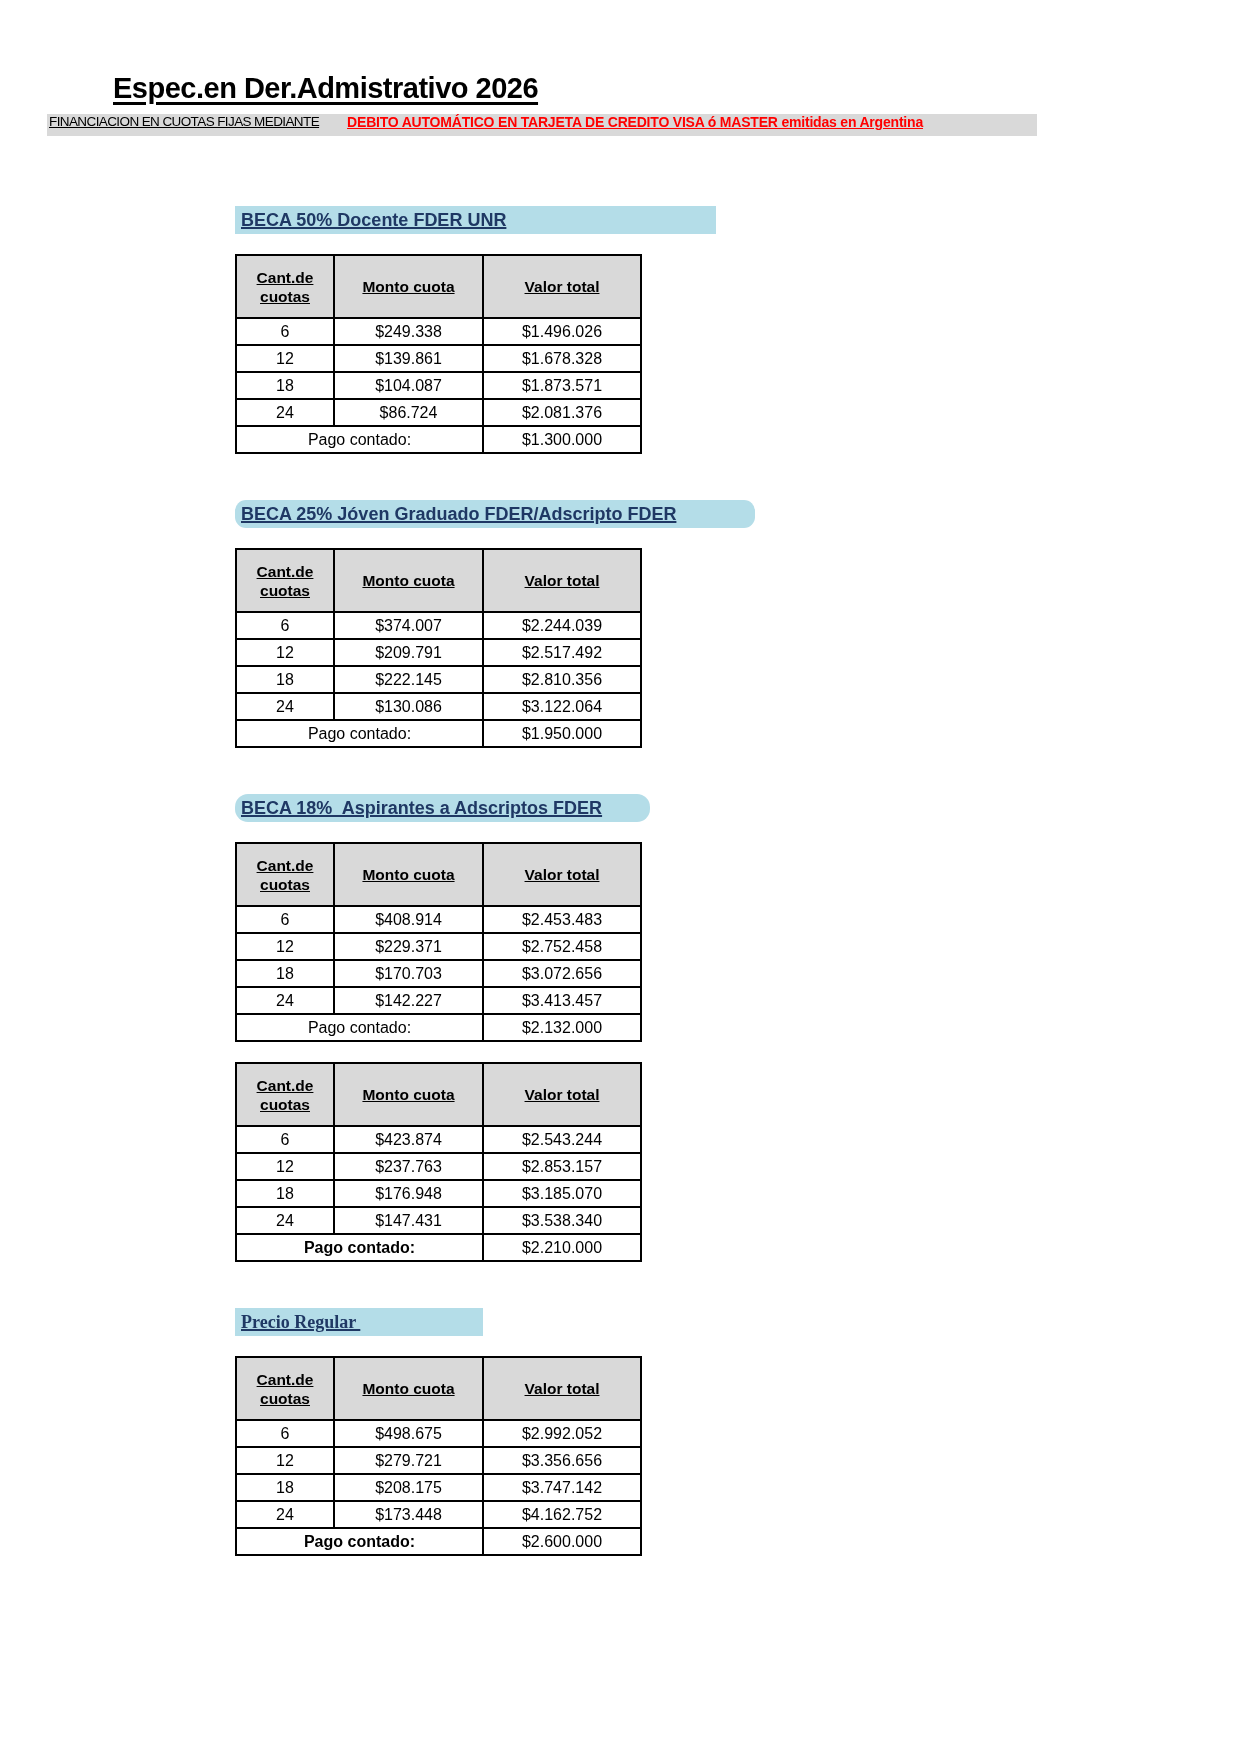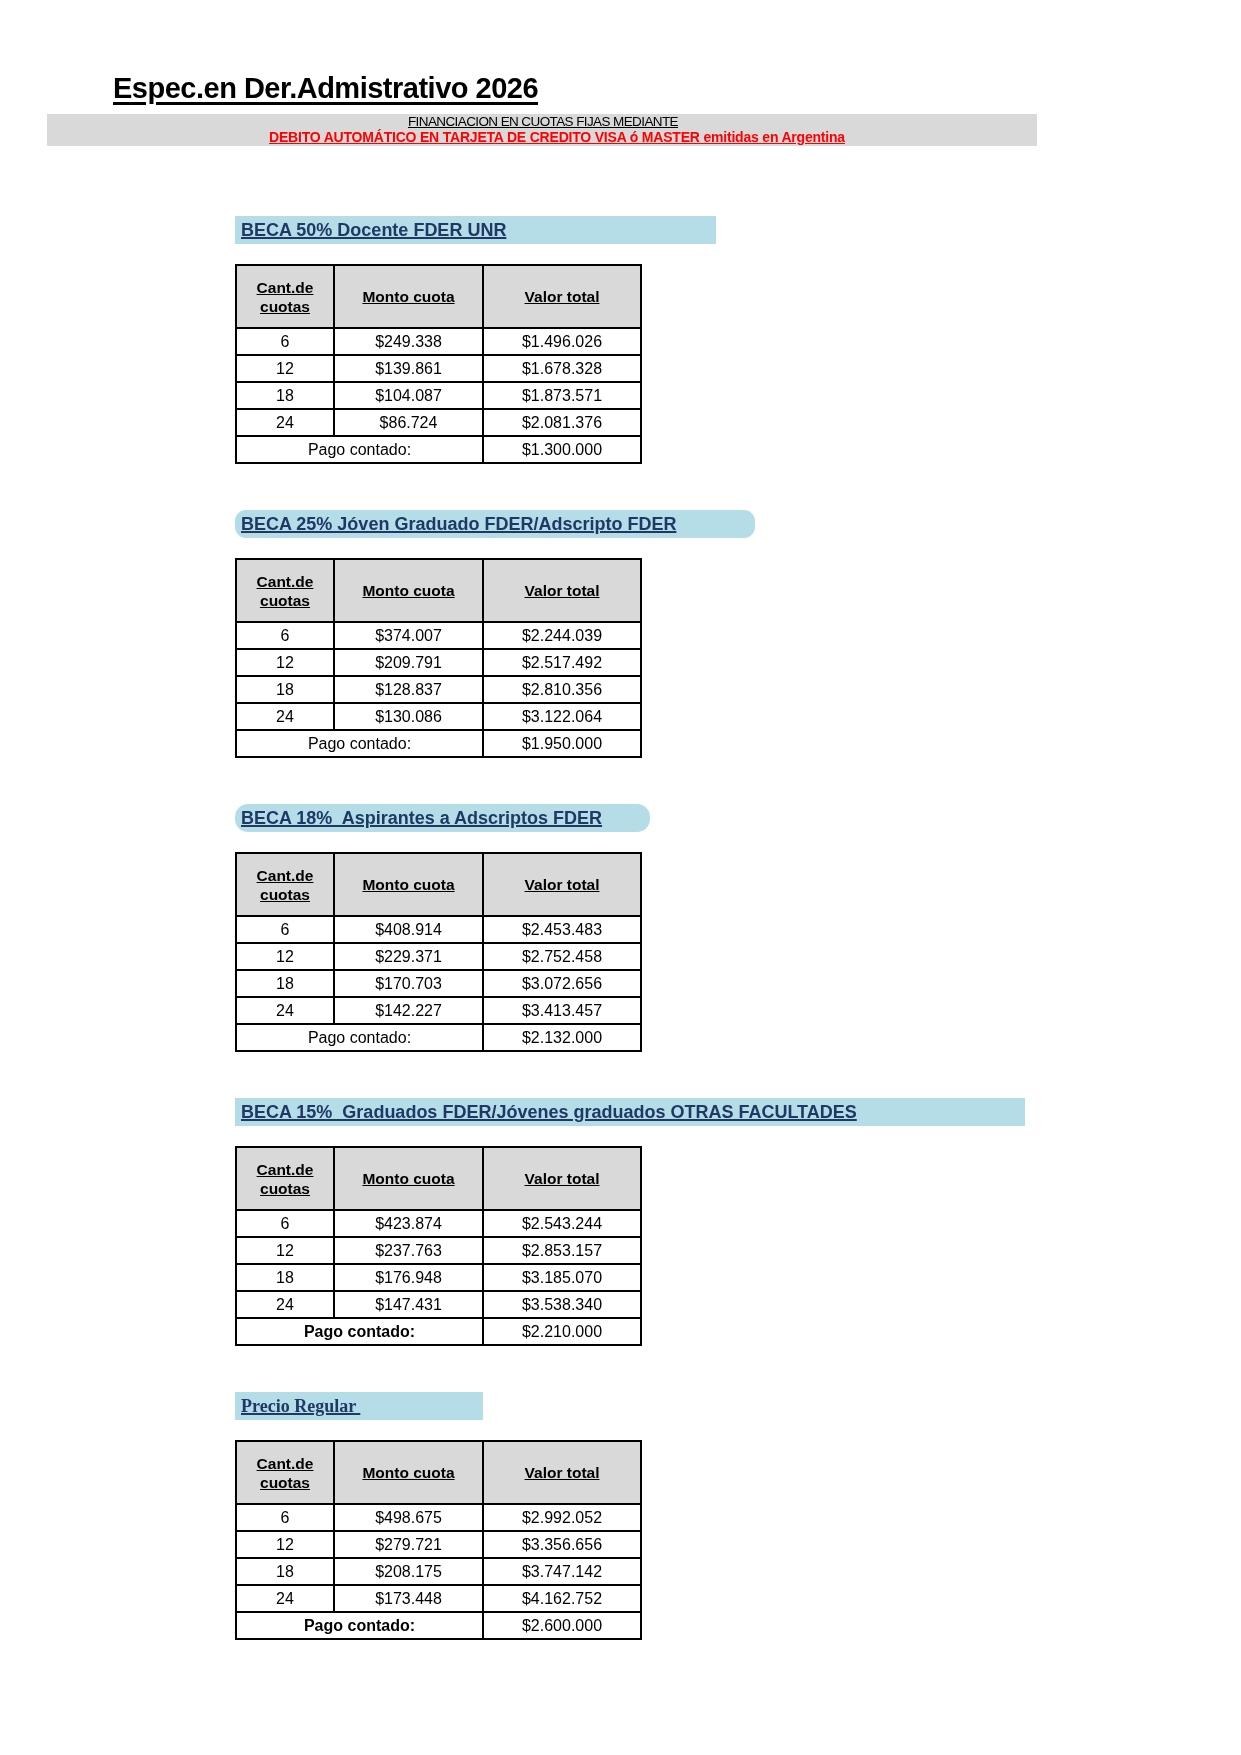--- a/index.html
+++ b/index.html
@@ -8,24 +8,24 @@
     font-family:"Liberation Sans", sans-serif;
     position:relative; overflow:hidden;
   }
   .title {
     display:block; width:-moz-fit-content; width:fit-content;
     margin:72px 0 0 113px;
     font-size:29px; font-weight:bold; letter-spacing:-0.5px;
     text-decoration:underline; text-decoration-thickness:2.5px; text-underline-offset:4px;
   }
   .note-bar {
-    margin:9px 0 0 47px; width:990px; height:32px;
+    margin:9px 0 0 47px; width:990px; height:22px;
     background:#d9d9d9;
-    display:flex; align-items:center; white-space:nowrap;
-    padding-left:2px; box-sizing:border-box; overflow:hidden;flex-direction:column;
+    display:flex; align-items:flex-start; white-space:nowrap;
+    padding-left:2px; box-sizing:border-box; overflow:hidden;
   }
   .note-plain {
     font-size:13.5px; letter-spacing:-0.6px;
     text-decoration:underline;
   }
   .note-red {
     font-size:14px; font-weight:bold; color:#ff0000;
     text-decoration:underline; margin-left:5px; letter-spacing:-0.2px;padding-left:23px;
   }
   .sections { margin-left:235px; }
@@ -144,21 +144,21 @@
           <td>$374.007</td>
           <td>$2.244.039</td>
         </tr>
         <tr>
           <td>12</td>
           <td>$209.791</td>
           <td>$2.517.492</td>
         </tr>
         <tr>
           <td>18</td>
-          <td>$128.837</td>
+          <td>$222.145</td>
           <td>$2.810.356</td>
         </tr>
         <tr>
           <td>24</td>
           <td>$130.086</td>
           <td>$3.122.064</td>
         </tr>
         <tr>
           <td colspan="2" class="pago-label">Pago contado:</td>
           <td>$1.950.000</td>
@@ -207,23 +207,20 @@
         </tr>
         <tr>
           <td colspan="2" class="pago-label">Pago contado:</td>
           <td>$2.132.000</td>
         </tr>
       </tbody>
     </table>
   </div>
 
   <div class="section s3 pago-bold">
-    <div class="band">
-      <span class="band-text">BECA 15%  Graduados FDER/Jóvenes graduados OTRAS FACULTADES</span>
-    </div>
     <table class="price-table">
       <colgroup>
           <col class="c1">
           <col class="c2">
           <col class="c3">
         </colgroup>
       <thead>
         <tr>
           <th><span class="u">Cant.de</span><br><span class="u">cuotas</span></th>
           <th><span class="u">Monto cuota</span></th>

